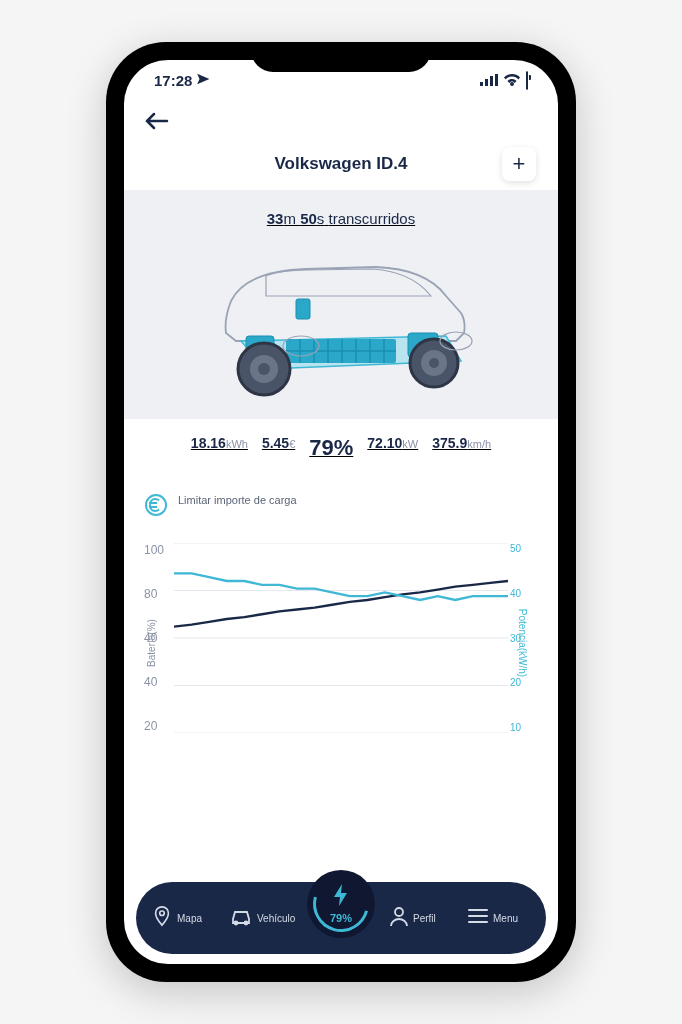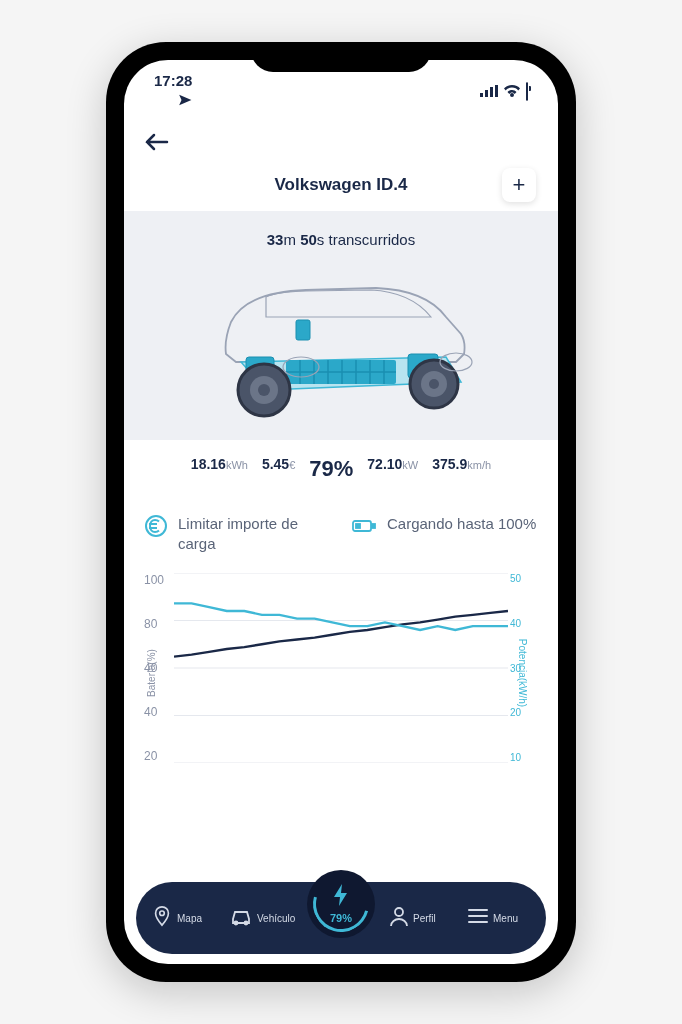--- a/index.html
+++ b/index.html
@@ -42,21 +42,21 @@
   }
   .status-bar {
     display: flex;
     justify-content: space-between;
     align-items: center;
     padding: 12px 30px 8px 30px;
     font-size: 15px;
     font-weight: 600;
     color: #1a2847;
   }
-  .status-left { display: flex; align-items: flex-end; gap: 4px; flex-direction: column; }
+  .status-left { display: flex; align-items: center; gap: 4px; }
   .status-right { display: flex; align-items: center; gap: 6px; }
   .header {
     display: flex;
     align-items: center;
     padding: 10px 20px;
     position: relative;
   }
   .back-arrow {
     font-size: 26px;
     color: #1a2847;
@@ -97,20 +97,21 @@
     font-size: 22px;
     font-weight: 400;
     color: #1a2847;
     cursor: pointer;
   }
   .car-panel {
     background: #eef0f4;
     margin: 10px 0 0 0;
     padding: 20px 0 0 0;
     text-align: center;
+    text-decoration: underline;
   }
   .elapsed {
     font-size: 15px;
     color: #1a2847;
     margin-bottom: 14px;
   }
   .elapsed .bold { font-weight: 700; }
   .car-image {
     width: 310px;
     height: 160px;
@@ -142,21 +143,21 @@
     gap: 10px;
     flex: 1;
     cursor: pointer;
   }
   .option-icon {
     color: #3fb8d6;
     font-size: 22px;
     flex-shrink: 0;
   }
   .option-text {
-    font-size: 15px;
+    font-size: 11px;
     color: #5a6478;
     line-height: 1.3;
   }
   .chart-area {
     padding: 6px 16px 0 16px;
     position: relative;
     height: 220px;
   }
   .y-axis-left {
     position: absolute;
@@ -381,30 +382,20 @@
     <div class="options-row">
       <div class="option">
         <span class="option-icon">
           <svg width="24" height="24" viewBox="0 0 24 24" fill="none" stroke="#3fb8d6" stroke-width="2">
               <circle cx="12" cy="12" r="10"></circle>
               <path d="M15 7.5c-1-1-2.5-1.5-4-1.5-3 0-5 2.5-5 6s2 6 5 6c1.5 0 3-.5 4-1.5M5 10h8M5 14h8"></path>
             </svg>
         </span>
         <span class="option-text">Limitar importe de carga</span>
       </div>
-      <div class="option">
-        <span class="option-icon">
-          <svg width="26" height="24" viewBox="0 0 26 24" fill="none" stroke="#3fb8d6" stroke-width="1.8">
-              <rect x="2" y="7" width="18" height="10" rx="2"></rect>
-              <rect x="21" y="10" width="3" height="4" fill="#3fb8d6"></rect>
-              <rect x="5" y="10" width="4" height="4" fill="#3fb8d6"></rect>
-            </svg>
-        </span>
-        <span class="option-text">Cargando hasta 100%</span>
-      </div>
     </div>
 
     <div class="chart-area">
       <div class="axis-label-left">Batería(%)</div>
       <div class="axis-label-right">Potencia(kW/h)</div>
       <div class="y-axis-left">
         <span>100</span>
         <span>80</span>
         <span>40</span>
         <span>40</span>

